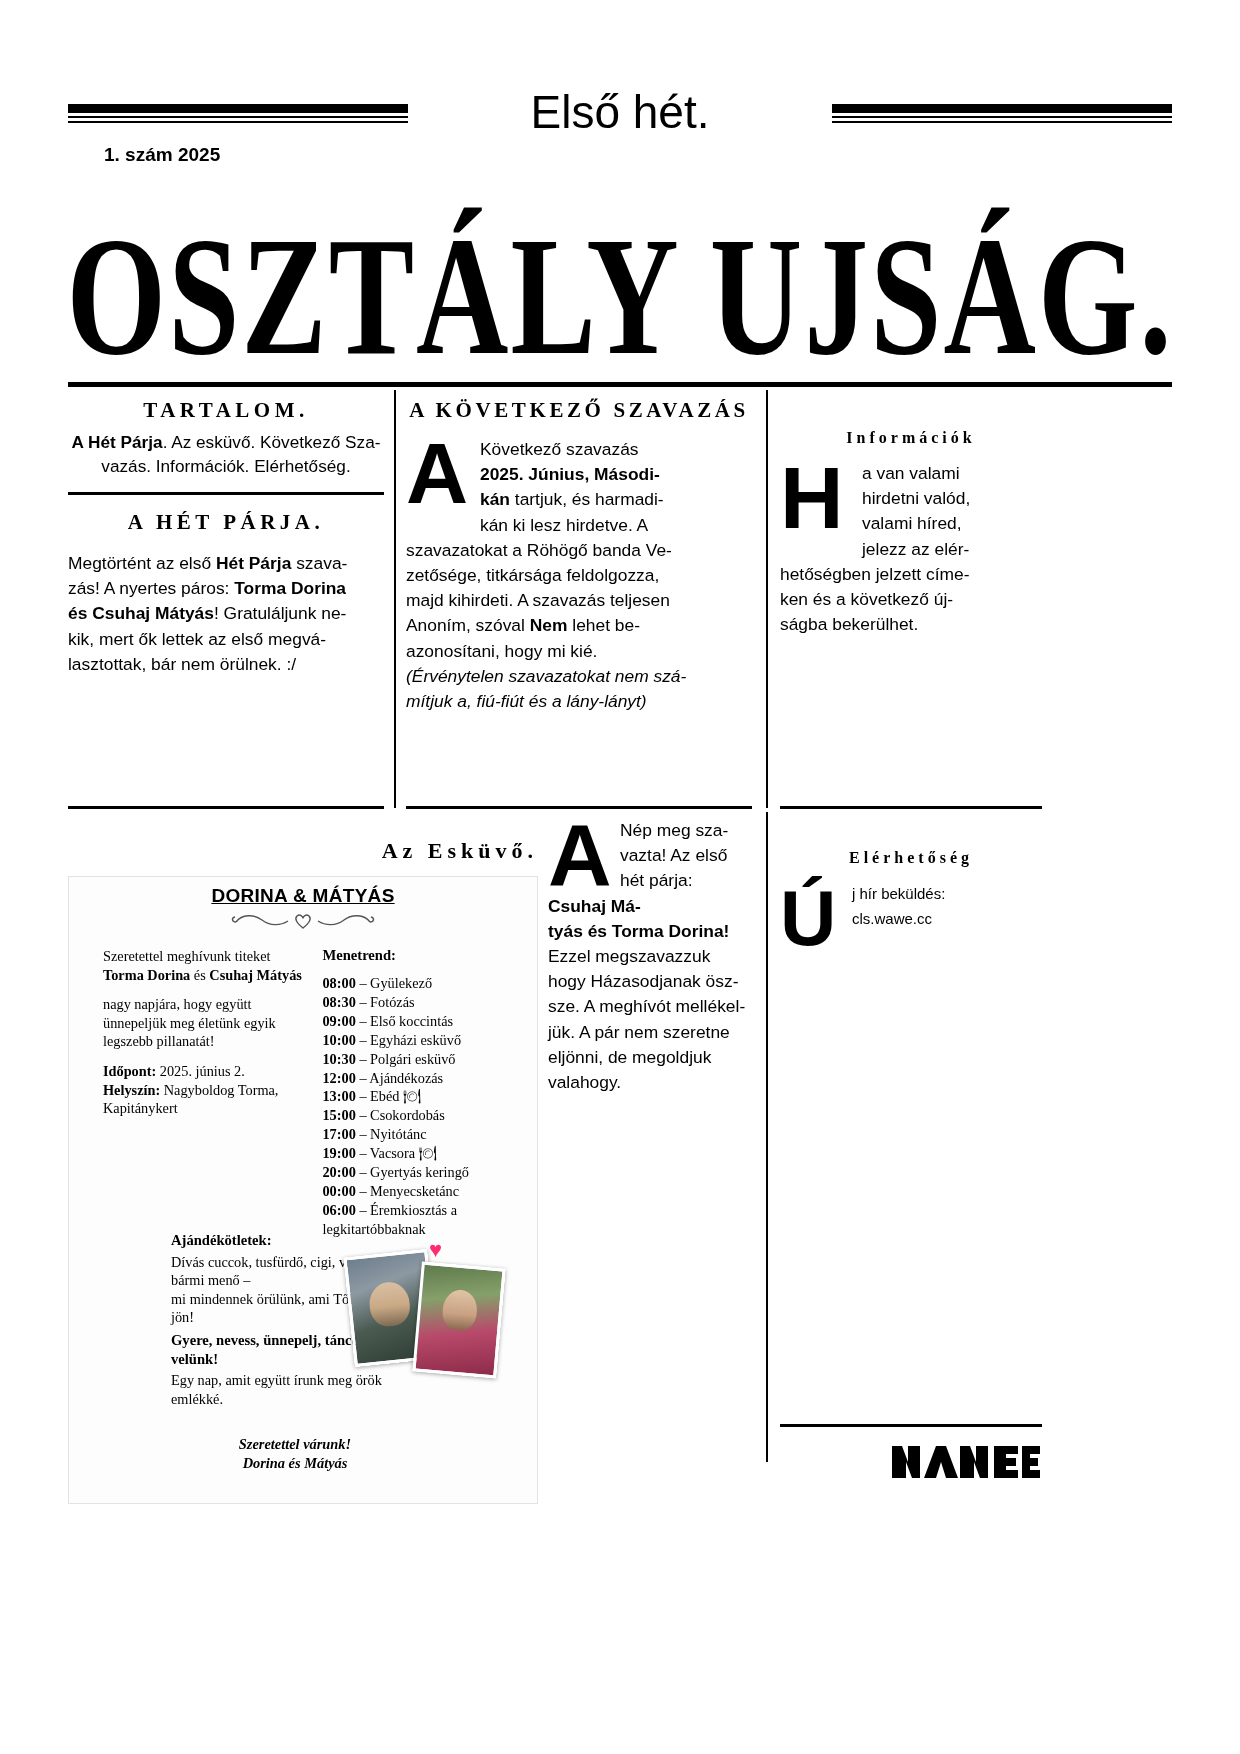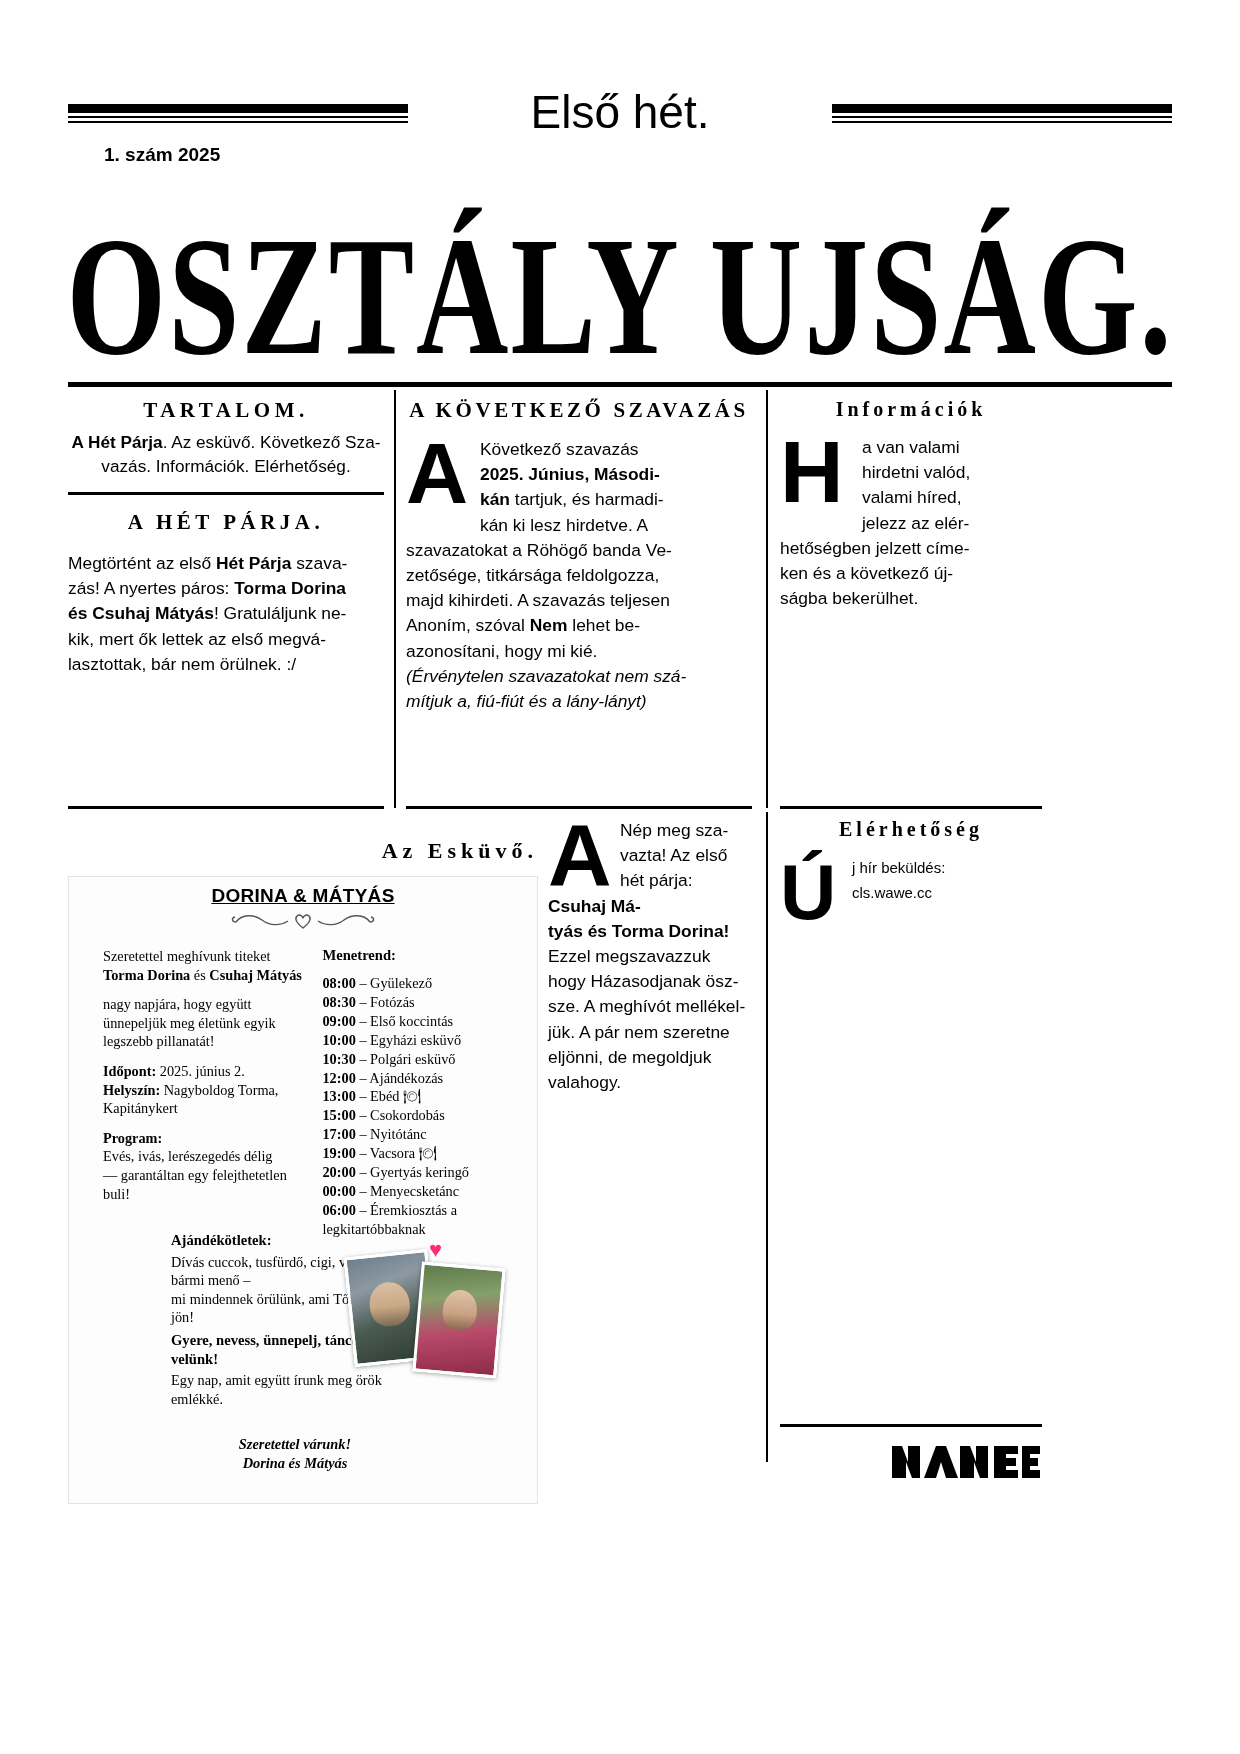--- a/index.html
+++ b/index.html
@@ -111,22 +111,23 @@
   
   .col-head {
     font-family: "Liberation Serif", serif;
     font-weight: bold;
     font-size: 21px;
     letter-spacing: 4.5px;
     text-align: center;
     text-transform: none;
   }
   .col-head.small {
-    font-size: 20px;
+    font-size: 16px;
     letter-spacing: 4px;
+    margin-top: 31px;
   }
 
   
   .body-txt {
     font-family: "Liberation Sans", sans-serif;
     font-size: 17.4px;
     line-height: 25.2px;
     text-align: left;
   }
   .body-txt i { font-style: italic; }
@@ -425,26 +426,20 @@
         </p>
         <p class="inv-p">
           <span>nagy napjára, hogy együtt</span><br>
           <span>ünnepeljük meg életünk egyik</span><br>
           <span>legszebb pillanatát!</span>
         </p>
         <p class="inv-p">
           <b>Időpont:</b><span> 2025. június 2.</span><br>
           <b>Helyszín:</b><span> Nagyboldog Torma,</span><br>
           <span>Kapitánykert</span>
-        </p>
-        <p class="inv-p">
-          <b>Program:</b><br>
-          <span>Evés, ivás, lerészegedés délig</span><br>
-          <span>— garantáltan egy felejthetetlen</span><br>
-          <span>buli!</span>
         </p>
       </div>
 
       <div class="inv-right">
         <div class="sched-head">Menetrend:</div>
         <ul class="sched-list">
           <li><span class="t">08:00</span> – <span>Gyülekező</span></li>
           <li><span class="t">08:30</span> – <span>Fotózás</span></li>
           <li><span class="t">09:00</span> – <span>Első koccintás</span></li>
           <li><span class="t">10:00</span> – <span>Egyházi esküvő</span></li>

